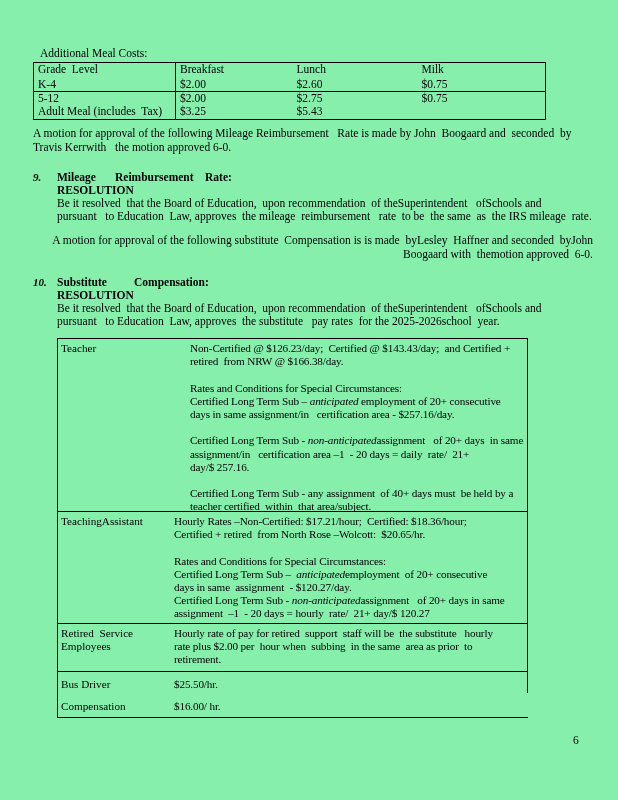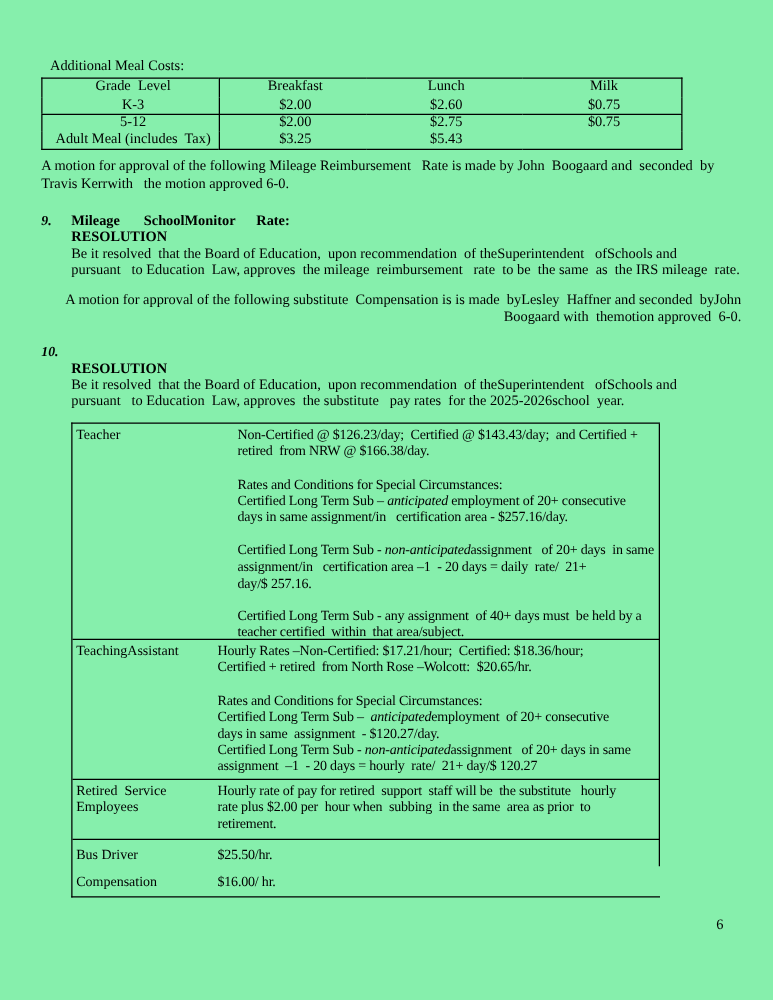--- a/index.html
+++ b/index.html
@@ -22,21 +22,21 @@
     border-collapse:collapse;table-layout:fixed;
     font-size:11.5px;line-height:13px;
   }
   .meal-table{border:1.5px solid #000;}
   .meal-table td{
     padding:0 0 0 4px;vertical-align:top;white-space:pre-wrap;
     overflow:hidden;
   }
   .meal-table td.c1{border-right:1.5px solid #000;}
   .meal-table tr.sepbelow td{border-bottom:1.5px solid #000;}
-  .meal-table tr{height:14px;text-align:center;}
+  .meal-table tr{height:14px;}
 
   
   .motion{left:33px;width:560px;font-size:11.5px;line-height:13.5px;}
   .m1{top:127px;}
   .m2{top:234px;text-align:right;}
 
   
   .item-num{left:33px;width:20px;font-size:11px;font-weight:bold;font-style:italic;line-height:13px;}
   .n9{top:171px;} .n10{top:276px;}
   .item-heading{left:57px;width:320px;height:13px;font-size:11.5px;font-weight:bold;line-height:13px;}
@@ -91,21 +91,21 @@
         <col style="width:128px">
       </colgroup>
     <tbody>
       <tr style="height:15px">
         <td class="c1">Grade  Level</td>
         <td>Breakfast</td>
         <td>Lunch</td>
         <td>Milk</td>
       </tr>
       <tr class="sepbelow">
-        <td class="c1">K-3</td>
+        <td class="c1">K-4</td>
         <td>$2.00</td>
         <td>$2.60</td>
         <td>$0.75</td>
       </tr>
       <tr style="height:13px">
         <td class="c1">5-12</td>
         <td>$2.00</td>
         <td>$2.75</td>
         <td>$0.75</td>
       </tr>
@@ -117,31 +117,35 @@
       </tr>
     </tbody>
   </table>
 
   <div class="abs pre motion m1">A motion for approval of the following Mileage Reimbursement   Rate is made by John  Boogaard and  seconded  by
 Travis Kerrwith   the motion approved 6-0.</div>
 
   <div class="abs item-num n9">9.</div>
   <div class="abs item-heading h9">
     <span class="p0">Mileage</span>
-    <span class="p1">SchoolMonitor</span>
+    <span class="p1">Reimbursement</span>
     <span class="p2">Rate:</span>
   </div>
   <div class="abs resolution r9">RESOLUTION</div>
   <div class="abs pre item-body b9">Be it resolved  that the Board of Education,  upon recommendation  of theSuperintendent   ofSchools and
 pursuant   to Education  Law, approves  the mileage  reimbursement   rate  to be  the same  as  the IRS mileage  rate.</div>
 
   <div class="abs pre motion m2">A motion for approval of the following substitute  Compensation is is made  byLesley  Haffner and seconded  byJohn
 Boogaard with  themotion approved  6-0.</div>
 
   <div class="abs item-num n10">10.</div>
+  <div class="abs item-heading h10">
+    <span class="p0">Substitute</span>
+    <span class="p1">Compensation:</span>
+  </div>
   <div class="abs resolution r10">RESOLUTION</div>
   <div class="abs pre item-body b10">Be it resolved  that the Board of Education,  upon recommendation  of theSuperintendent   ofSchools and
 pursuant   to Education  Law, approves  the substitute   pay rates  for the 2025-2026school  year.</div>
 
   <div class="abs big-table">
     <div class="bt-right"></div>
 
     <div class="bt-row row-teacher">
       <div class="bt-label">Teacher</div>
       <div class="bt-content"><span>Non-Certified @ $126.23/day;  Certified @ $143.43/day;  and Certified +

